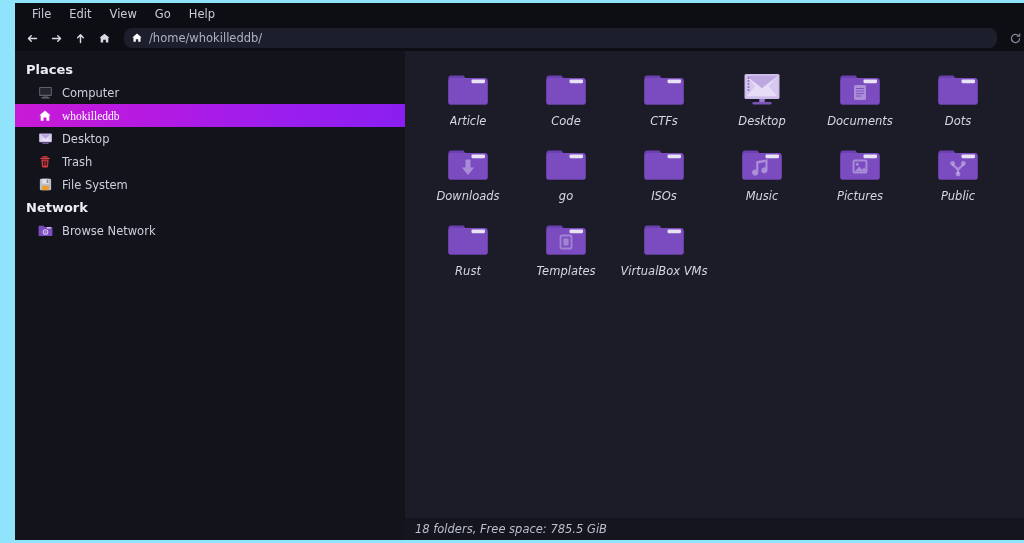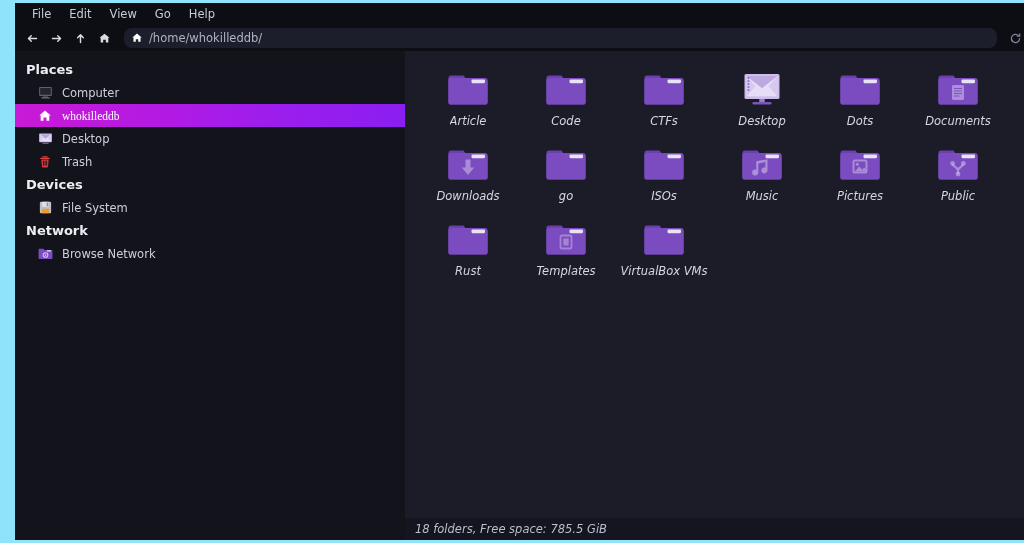--- a/index.html
+++ b/index.html
@@ -214,21 +214,20 @@
      <path d="M3.8 5h8.4l-0.8 8.4a1 1 0 0 1-1 0.9H5.6a1 1 0 0 1-1-0.9z" fill="#d93a3a"></path>
      <g fill="#1b1c28">
        <rect x="5.7" y="6.5" width="1.1" height="5.6"></rect>
        <rect x="7.5" y="6.5" width="1.1" height="5.6"></rect>
        <rect x="9.3" y="6.5" width="1.1" height="5.6"></rect>
      </g>
    </svg>
           </span>
           <span class="lbl">Trash</span>
         </div>
-        <div class="side-head">Devices</div>
         <div class="side-row">
           <span class="side-ico">
    <svg width="15" height="15" viewBox="0 0 16 16">
      <rect x="2" y="1.8" width="12" height="12.4" rx="1.2" fill="#b9bec9"></rect>
      <rect x="4.3" y="1.8" width="7.4" height="5.4" rx="0.5" fill="#dce0e8"></rect>
      <rect x="9.2" y="2.6" width="1.8" height="3.8" rx="0.3" fill="#8a909e"></rect>
      <rect x="4.3" y="9.2" width="7.4" height="5" rx="0.5" fill="#ef9c2e"></rect>
    </svg>
           </span>
           <span class="lbl">File System</span>
@@ -303,40 +302,40 @@
             </div>
             <div class="item-lbl">Desktop</div>
           </div>
           <div class="item">
             <div class="item-ico">
    <svg width="46" height="44" viewBox="0 0 46 44">
      <path d="M6 8.5h12.5l2.6 3.4H40a2.6 2.6 0 0 1 2.6 2.6v20.4A2.6 2.6 0 0 1 40 37.5H6a2.6 2.6 0 0 1-2.6-2.6V11.1A2.6 2.6 0 0 1 6 8.5z" fill="#6b3fae"></path>
      <path d="M6 11h34a2.6 2.6 0 0 1 2.6 2.6v21.3A2.6 2.6 0 0 1 40 37.5H6a2.6 2.6 0 0 1-2.6-2.6V13.6A2.6 2.6 0 0 1 6 11z" fill="#7b4cc0"></path>
      <rect x="26.5" y="12.6" width="13.5" height="3.6" rx="1.1" fill="#e8e4f5"></rect>
 
-   </svg>
-            </div>
-            <div class="item-lbl">Dots</div>
-          </div>
-          <div class="item">
-            <div class="item-ico">
-   <svg width="46" height="44" viewBox="0 0 46 44">
-     <path d="M6 8.5h12.5l2.6 3.4H40a2.6 2.6 0 0 1 2.6 2.6v20.4A2.6 2.6 0 0 1 40 37.5H6a2.6 2.6 0 0 1-2.6-2.6V11.1A2.6 2.6 0 0 1 6 8.5z" fill="#6b3fae"></path>
-     <path d="M6 11h34a2.6 2.6 0 0 1 2.6 2.6v21.3A2.6 2.6 0 0 1 40 37.5H6a2.6 2.6 0 0 1-2.6-2.6V13.6A2.6 2.6 0 0 1 6 11z" fill="#7b4cc0"></path>
-     <rect x="26.5" y="12.6" width="13.5" height="3.6" rx="1.1" fill="#e8e4f5"></rect>
-
      <g opacity="0.62" fill="#c9b7e8">
        <rect x="17" y="18" width="12" height="15" rx="1.4"></rect>
      </g>
      <g stroke="#7b4cc0" stroke-width="1.2" stroke-linecap="round" opacity="0.9">
        <path d="M19.5 21.5h7M19.5 24h7M19.5 26.5h7M19.5 29h4.5"></path>
      </g>
    </svg>
             </div>
             <div class="item-lbl">Documents</div>
+          </div>
+          <div class="item">
+            <div class="item-ico">
+   <svg width="46" height="44" viewBox="0 0 46 44">
+     <path d="M6 8.5h12.5l2.6 3.4H40a2.6 2.6 0 0 1 2.6 2.6v20.4A2.6 2.6 0 0 1 40 37.5H6a2.6 2.6 0 0 1-2.6-2.6V11.1A2.6 2.6 0 0 1 6 8.5z" fill="#6b3fae"></path>
+     <path d="M6 11h34a2.6 2.6 0 0 1 2.6 2.6v21.3A2.6 2.6 0 0 1 40 37.5H6a2.6 2.6 0 0 1-2.6-2.6V13.6A2.6 2.6 0 0 1 6 11z" fill="#7b4cc0"></path>
+     <rect x="26.5" y="12.6" width="13.5" height="3.6" rx="1.1" fill="#e8e4f5"></rect>
+
+   </svg>
+            </div>
+            <div class="item-lbl">Dots</div>
           </div>
           <div class="item">
             <div class="item-ico">
    <svg width="46" height="44" viewBox="0 0 46 44">
      <path d="M6 8.5h12.5l2.6 3.4H40a2.6 2.6 0 0 1 2.6 2.6v20.4A2.6 2.6 0 0 1 40 37.5H6a2.6 2.6 0 0 1-2.6-2.6V11.1A2.6 2.6 0 0 1 6 8.5z" fill="#6b3fae"></path>
      <path d="M6 11h34a2.6 2.6 0 0 1 2.6 2.6v21.3A2.6 2.6 0 0 1 40 37.5H6a2.6 2.6 0 0 1-2.6-2.6V13.6A2.6 2.6 0 0 1 6 11z" fill="#7b4cc0"></path>
      <rect x="26.5" y="12.6" width="13.5" height="3.6" rx="1.1" fill="#e8e4f5"></rect>
 
      <g opacity="0.6" fill="#c9b7e8">
        <rect x="20.5" y="17.5" width="5" height="9" rx="1"></rect>

